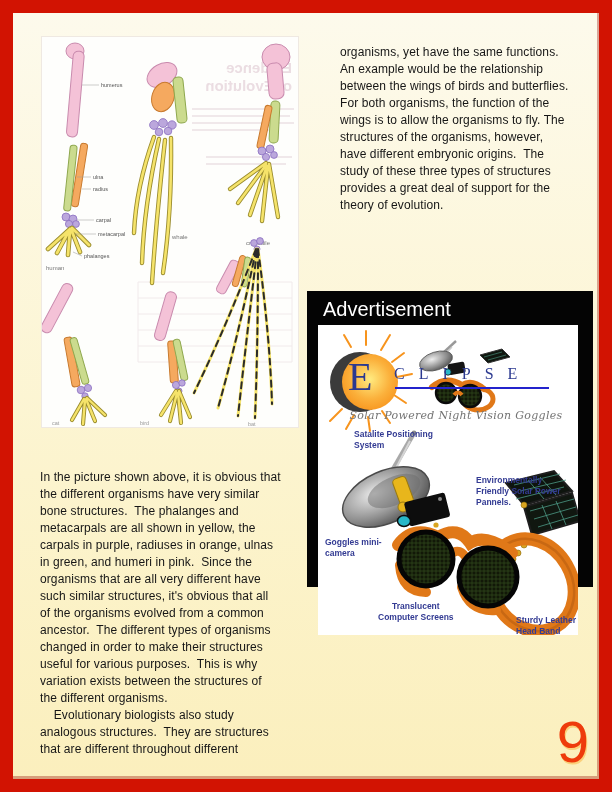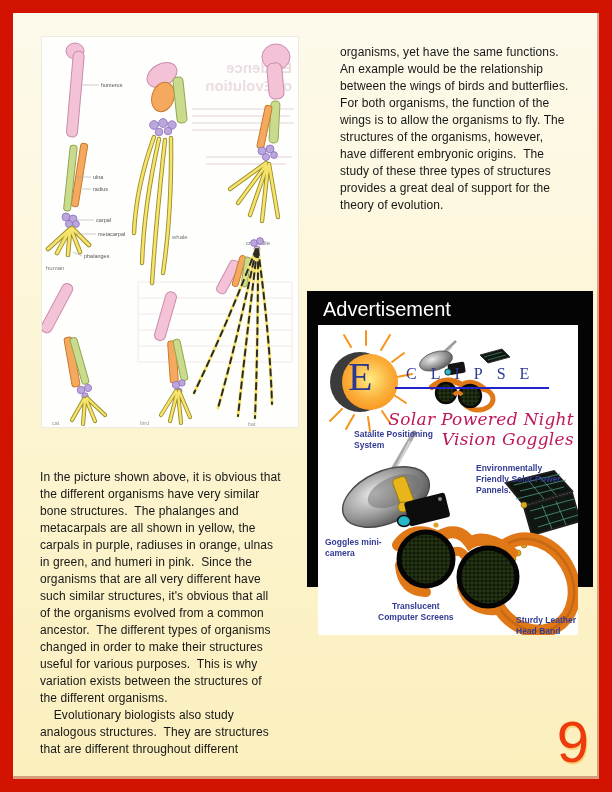--- a/index.html
+++ b/index.html
@@ -34,35 +34,35 @@
   }
   .ad-image{
     position:absolute;left:11px;top:34px;width:260px;height:310px;background:#fff;overflow:hidden;
   }
   .ad-image svg{position:absolute;left:0;top:0;}
   .logo-e{
     position:absolute;left:30px;top:30px;width:40px;
     font-family:"Liberation Serif",serif;font-size:40px;color:#2B3990;line-height:44px;
   }
   .logo-rest{
-    position:absolute;left:88px;top:40px;
+    position:absolute;left:76px;top:40px;
     font-family:"Liberation Serif",serif;font-size:16px;color:#2B3990;letter-spacing:14px;
   }
   .logo-underline{position:absolute;left:77px;top:62px;width:154px;height:2px;background:#2323CC;}
   .tagline{
-    position:absolute;left:20px;top:84px;width:236px;text-align:right;
+    position:absolute;left:20px;top:84px;width:236px;text-align:center;
     font-family:"DejaVu Serif",serif;font-style:italic;
-    font-size:17px;color:#be185d;letter-spacing:0.3px;
+    font-size:11px;color:#737373;letter-spacing:0.3px;
   }
   .ad-label{
     position:absolute;color:#333B93;font-size:8.5px;font-weight:bold;
     line-height:1.3;white-space:pre-line;
   }
   .lbl-satellite{left:36px;top:104px;}
-  .lbl-solar{left:158px;top:138px;}
+  .lbl-solar{left:158px;top:150px;}
   .lbl-infrared{left:7px;top:212px;}
   .lbl-screens{left:60px;top:276px;text-align:center;}
   .lbl-headband{left:198px;top:266px;width:64px;margin-top:24px;}
   
   .pagenum{
     position:absolute;right:10px;bottom:8px;
     font-size:58px;line-height:1;color:#EE3B0C;
     text-shadow:1px 2px 0 rgba(250,170,40,.45);
   }
 </style>

